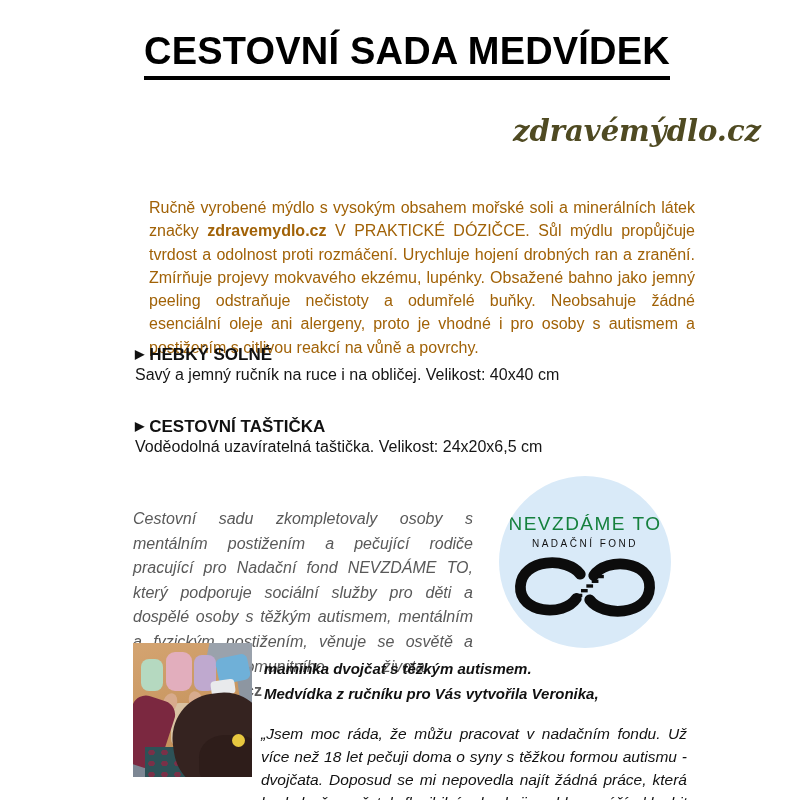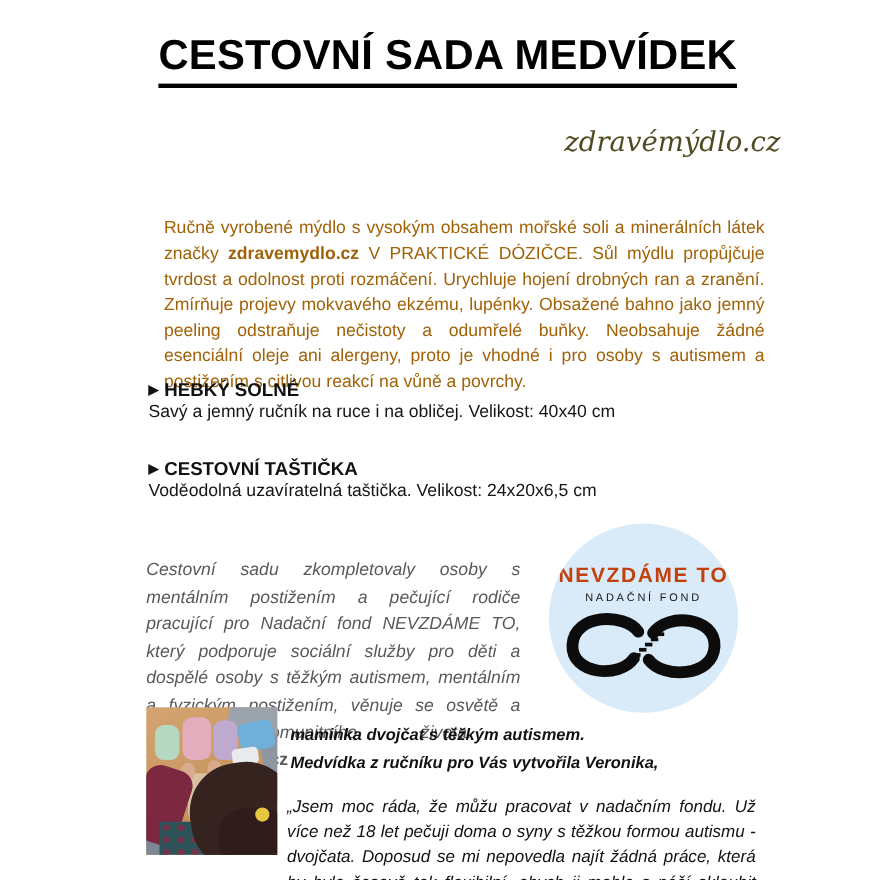--- a/index.html
+++ b/index.html
@@ -22,21 +22,21 @@
   .arrow { font-size:12px; margin-right:5px; position:relative; top:-2px; color:#111; }
   #soap-head { top:104px; left:2px; }
   #soap-head .l2 { padding-left:16px; }
   #towel-head { top:341px; left:2px; }
   #bag-head  { top:413px; left:2px;text-align:center; }
 
   
   .wreath { position:absolute; left:288px; top:90px; width:80px; height:80px; }
   .brandname {
     position:absolute; left:380px; top:114px; font-family:"DejaVu Serif", serif;
-    font-style:italic; font-weight:normal; font-size:25px; color:#4f4a22; white-space:nowrap;
+    font-style:italic; font-weight:bold; font-size:29px; color:#4f4a22; white-space:nowrap;
   }
 
   
   .para1 {
     position:absolute; top:180px; left:16px; width:546px; font-size:16px; line-height:23.3px;
     text-align:justify; color:#a16207;
   }
   .para1 .brand-bold { font-weight:bold; }
 
   .black-line { position:absolute; left:2px; font-size:16px; color:#151515; white-space:nowrap; }
@@ -49,21 +49,21 @@
     font-style:italic; text-align:justify; color:#595959;
   }
   .about .sp { display:inline-block; width:44px; }
   .about .site { font-style:normal; font-weight:bold; color:#595959; }
 
   
   .nf-logo {
     position:absolute; left:366px; top:476px; width:172px; height:172px; border-radius:50%;
     background:#d9eaf8; text-align:center; overflow:hidden;
   }
-  .nf-name { font-size:19px; font-weight:bold; letter-spacing:1.5px; color:#c2410c; margin-top:37px; white-space:nowrap; }
+  .nf-name { font-size:19px; font-weight:normal; letter-spacing:1.5px; color:#15803d; margin-top:37px; white-space:nowrap; }
   .nf-sub  { font-size:10px; letter-spacing:2.5px; color:#111; margin-top:3px; white-space:nowrap; }
   .nf-inf  { margin-top:1px; }
 
   
   .photo { position:absolute; left:0; top:643px; width:119px; height:134px; overflow:hidden;
            background:linear-gradient(160deg,#d4a471 0%,#c7955f 55%,#bd8a54 100%); }
   .photo div { position:absolute; }
   .ph-gray-tr { right:-12px; top:-8px; width:56px; height:36px; background:#9aa2ac; transform:rotate(12deg); }
   .ph-gray-r  { right:-8px; top:24px; width:20px; height:64px; background:#8d96a1; transform:rotate(-8deg); }
   .ph-floor   { left:-10px; bottom:-6px; width:36px; height:76px; background:#7d8794; transform:rotate(9deg); }

